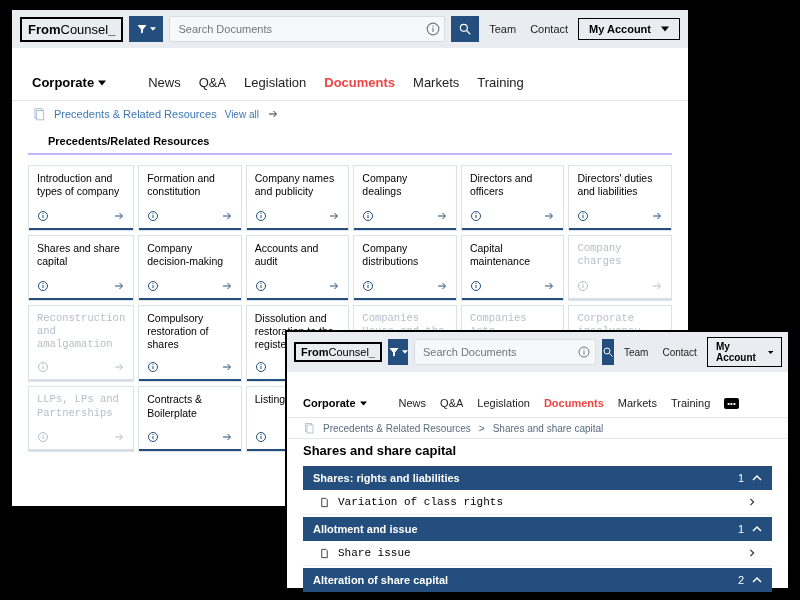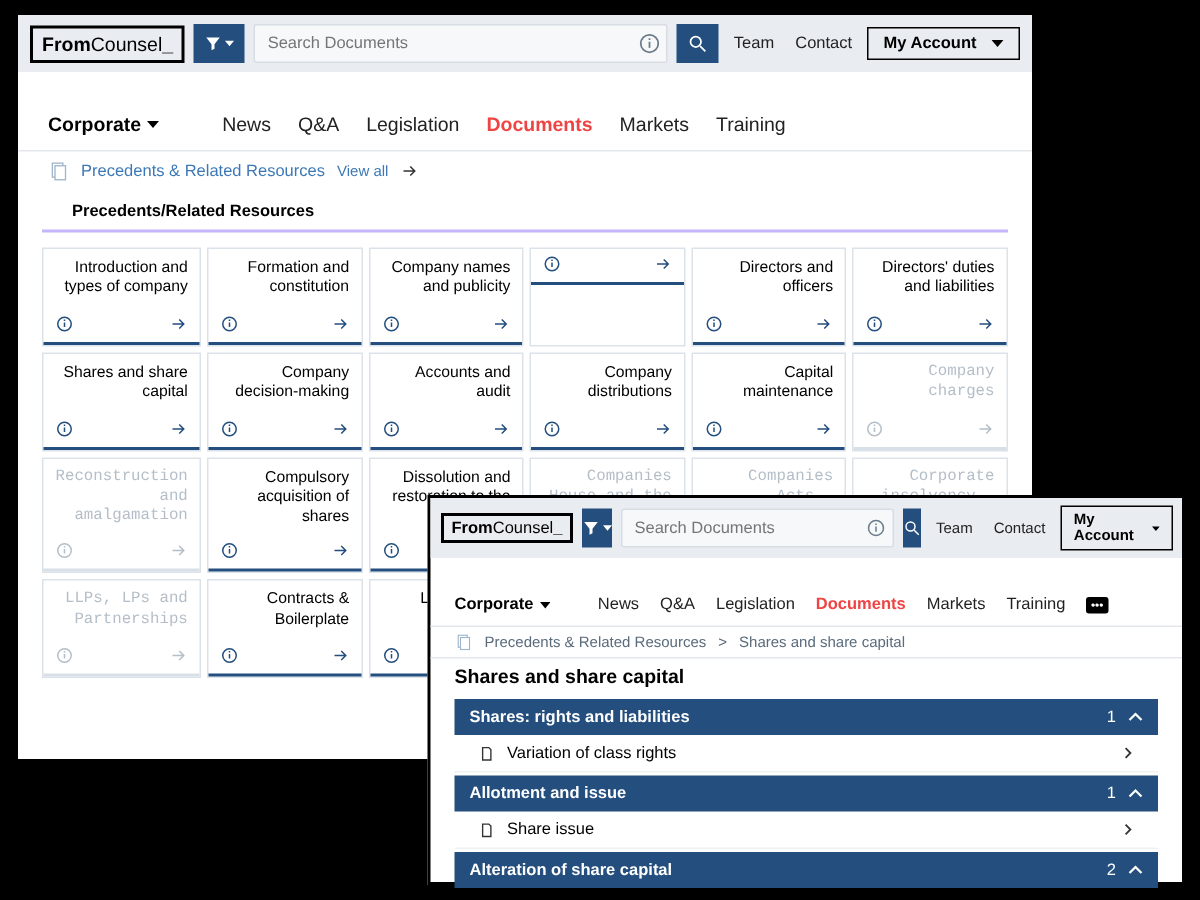--- a/index.html
+++ b/index.html
@@ -30,33 +30,33 @@
   .crumb { display: flex; align-items: center; gap: 8px; padding: 6px 20px; font-size: 11px; color: #3c78b5; border-top: 1px solid #e3e7eb; }
   .crumb .lbl { color: #3c78b5; }
   .crumb .va { font-size: 10px; }
 
   
   .sect-title { font-weight: bold; font-size: 11px; padding: 8px 20px 6px; border-bottom: 2px solid #c4b5fd; margin: 0 20px 10px 0; }
 
   
   .grid { display: grid; grid-template-columns: repeat(6, 1fr); gap: 4px 4px; padding: 0 16px; }
   .card { border: 1px solid #dbe2e9; display: flex; flex-direction: column; min-height: 66px; }
-  .card .ttl { padding: 6px 8px; font-size: 10.5px; line-height: 1.25; flex: 1; text-align: right; }
+  .card .ttl { padding: 6px 8px; font-size: 10.5px; line-height: 1.25; flex: 1; }
   .card.disabled .ttl { color: #b4bec8; font-family: Liberation Mono, monospace; }
   .card .foot { display: flex; justify-content: space-between; padding: 4px 8px 6px; color: #234e7d; border-bottom: 2px solid #234e7d; }
   .card.disabled .foot { color: #b4bec8; border-bottom-color: #d8dfe6; }
   .ico { width: 12px; height: 12px; }
 
   
   .sub-title { font-weight: bold; font-size: 13px; padding: 4px 16px 6px; }
   .acc { margin: 0 16px; }
   .acc-hdr { background: #234e7d; color: #fff; display: flex; align-items: center; justify-content: space-between; padding: 6px 10px; font-size: 11px; margin-top: 2px; font-weight: bold; }
   .acc-hdr .cnt { display: flex; align-items: center; gap: 8px; font-weight: normal; }
   .acc-item { display: flex; align-items: center; justify-content: space-between; padding: 6px 16px; font-size: 11px; border-bottom: 1px solid #eef1f4; }
-  .acc-item .l { display: flex; align-items: center; gap: 8px; }
+  .acc-item .l { display: flex; align-items: center; gap: 8px; font-family: Liberation Mono, monospace; }
 
   svg { display: block; }
   .win2 .hdr { padding: 5px 7px; }
   .win2 .logo { font-size: 11px; padding: 2px 5px; }
   .win2 .nav { padding: 6px 16px 8px; font-size: 11px; gap: 14px; }
   .win2 .crumb { padding: 4px 16px; font-size: 10px; color: #5a6b7c; border-top: 1px solid #e3e7eb; border-bottom: 1px solid #e3e7eb; }
 </style>
 </head>
 <body>
 
@@ -165,20 +165,21 @@
             <circle cx="12" cy="12" r="9" fill="none" stroke="currentColor" stroke-width="2"></circle>
             <rect x="11" y="10" width="2" height="6" fill="currentColor"></rect>
             <rect x="11" y="6" width="2" height="2" fill="currentColor"></rect>
           </svg>
           <svg width="12" height="12" viewBox="0 0 24 24">
             <path fill="none" stroke="currentColor" stroke-width="2" d="M4 12h14M13 6l6 6-6 6"></path>
           </svg>
         </div>
       </div>
       <div class="card">
+        <div class="ttl">Company dealings</div>
         <div class="foot">
           <svg width="12" height="12" viewBox="0 0 24 24">
             <circle cx="12" cy="12" r="9" fill="none" stroke="currentColor" stroke-width="2"></circle>
             <rect x="11" y="10" width="2" height="6" fill="currentColor"></rect>
             <rect x="11" y="6" width="2" height="2" fill="currentColor"></rect>
           </svg>
           <svg width="12" height="12" viewBox="0 0 24 24">
             <path fill="none" stroke="currentColor" stroke-width="2" d="M4 12h14M13 6l6 6-6 6"></path>
           </svg>
         </div>
@@ -294,21 +295,21 @@
             <circle cx="12" cy="12" r="9" fill="none" stroke="currentColor" stroke-width="2"></circle>
             <rect x="11" y="10" width="2" height="6" fill="currentColor"></rect>
             <rect x="11" y="6" width="2" height="2" fill="currentColor"></rect>
           </svg>
           <svg width="12" height="12" viewBox="0 0 24 24">
             <path fill="none" stroke="currentColor" stroke-width="2" d="M4 12h14M13 6l6 6-6 6"></path>
           </svg>
         </div>
       </div>
       <div class="card">
-        <div class="ttl">Compulsory acquisition of shares</div>
+        <div class="ttl">Compulsory restoration of shares</div>
         <div class="foot">
           <svg width="12" height="12" viewBox="0 0 24 24">
             <circle cx="12" cy="12" r="9" fill="none" stroke="currentColor" stroke-width="2"></circle>
             <rect x="11" y="10" width="2" height="6" fill="currentColor"></rect>
             <rect x="11" y="6" width="2" height="2" fill="currentColor"></rect>
           </svg>
           <svg width="12" height="12" viewBox="0 0 24 24">
             <path fill="none" stroke="currentColor" stroke-width="2" d="M4 12h14M13 6l6 6-6 6"></path>
           </svg>
         </div>

